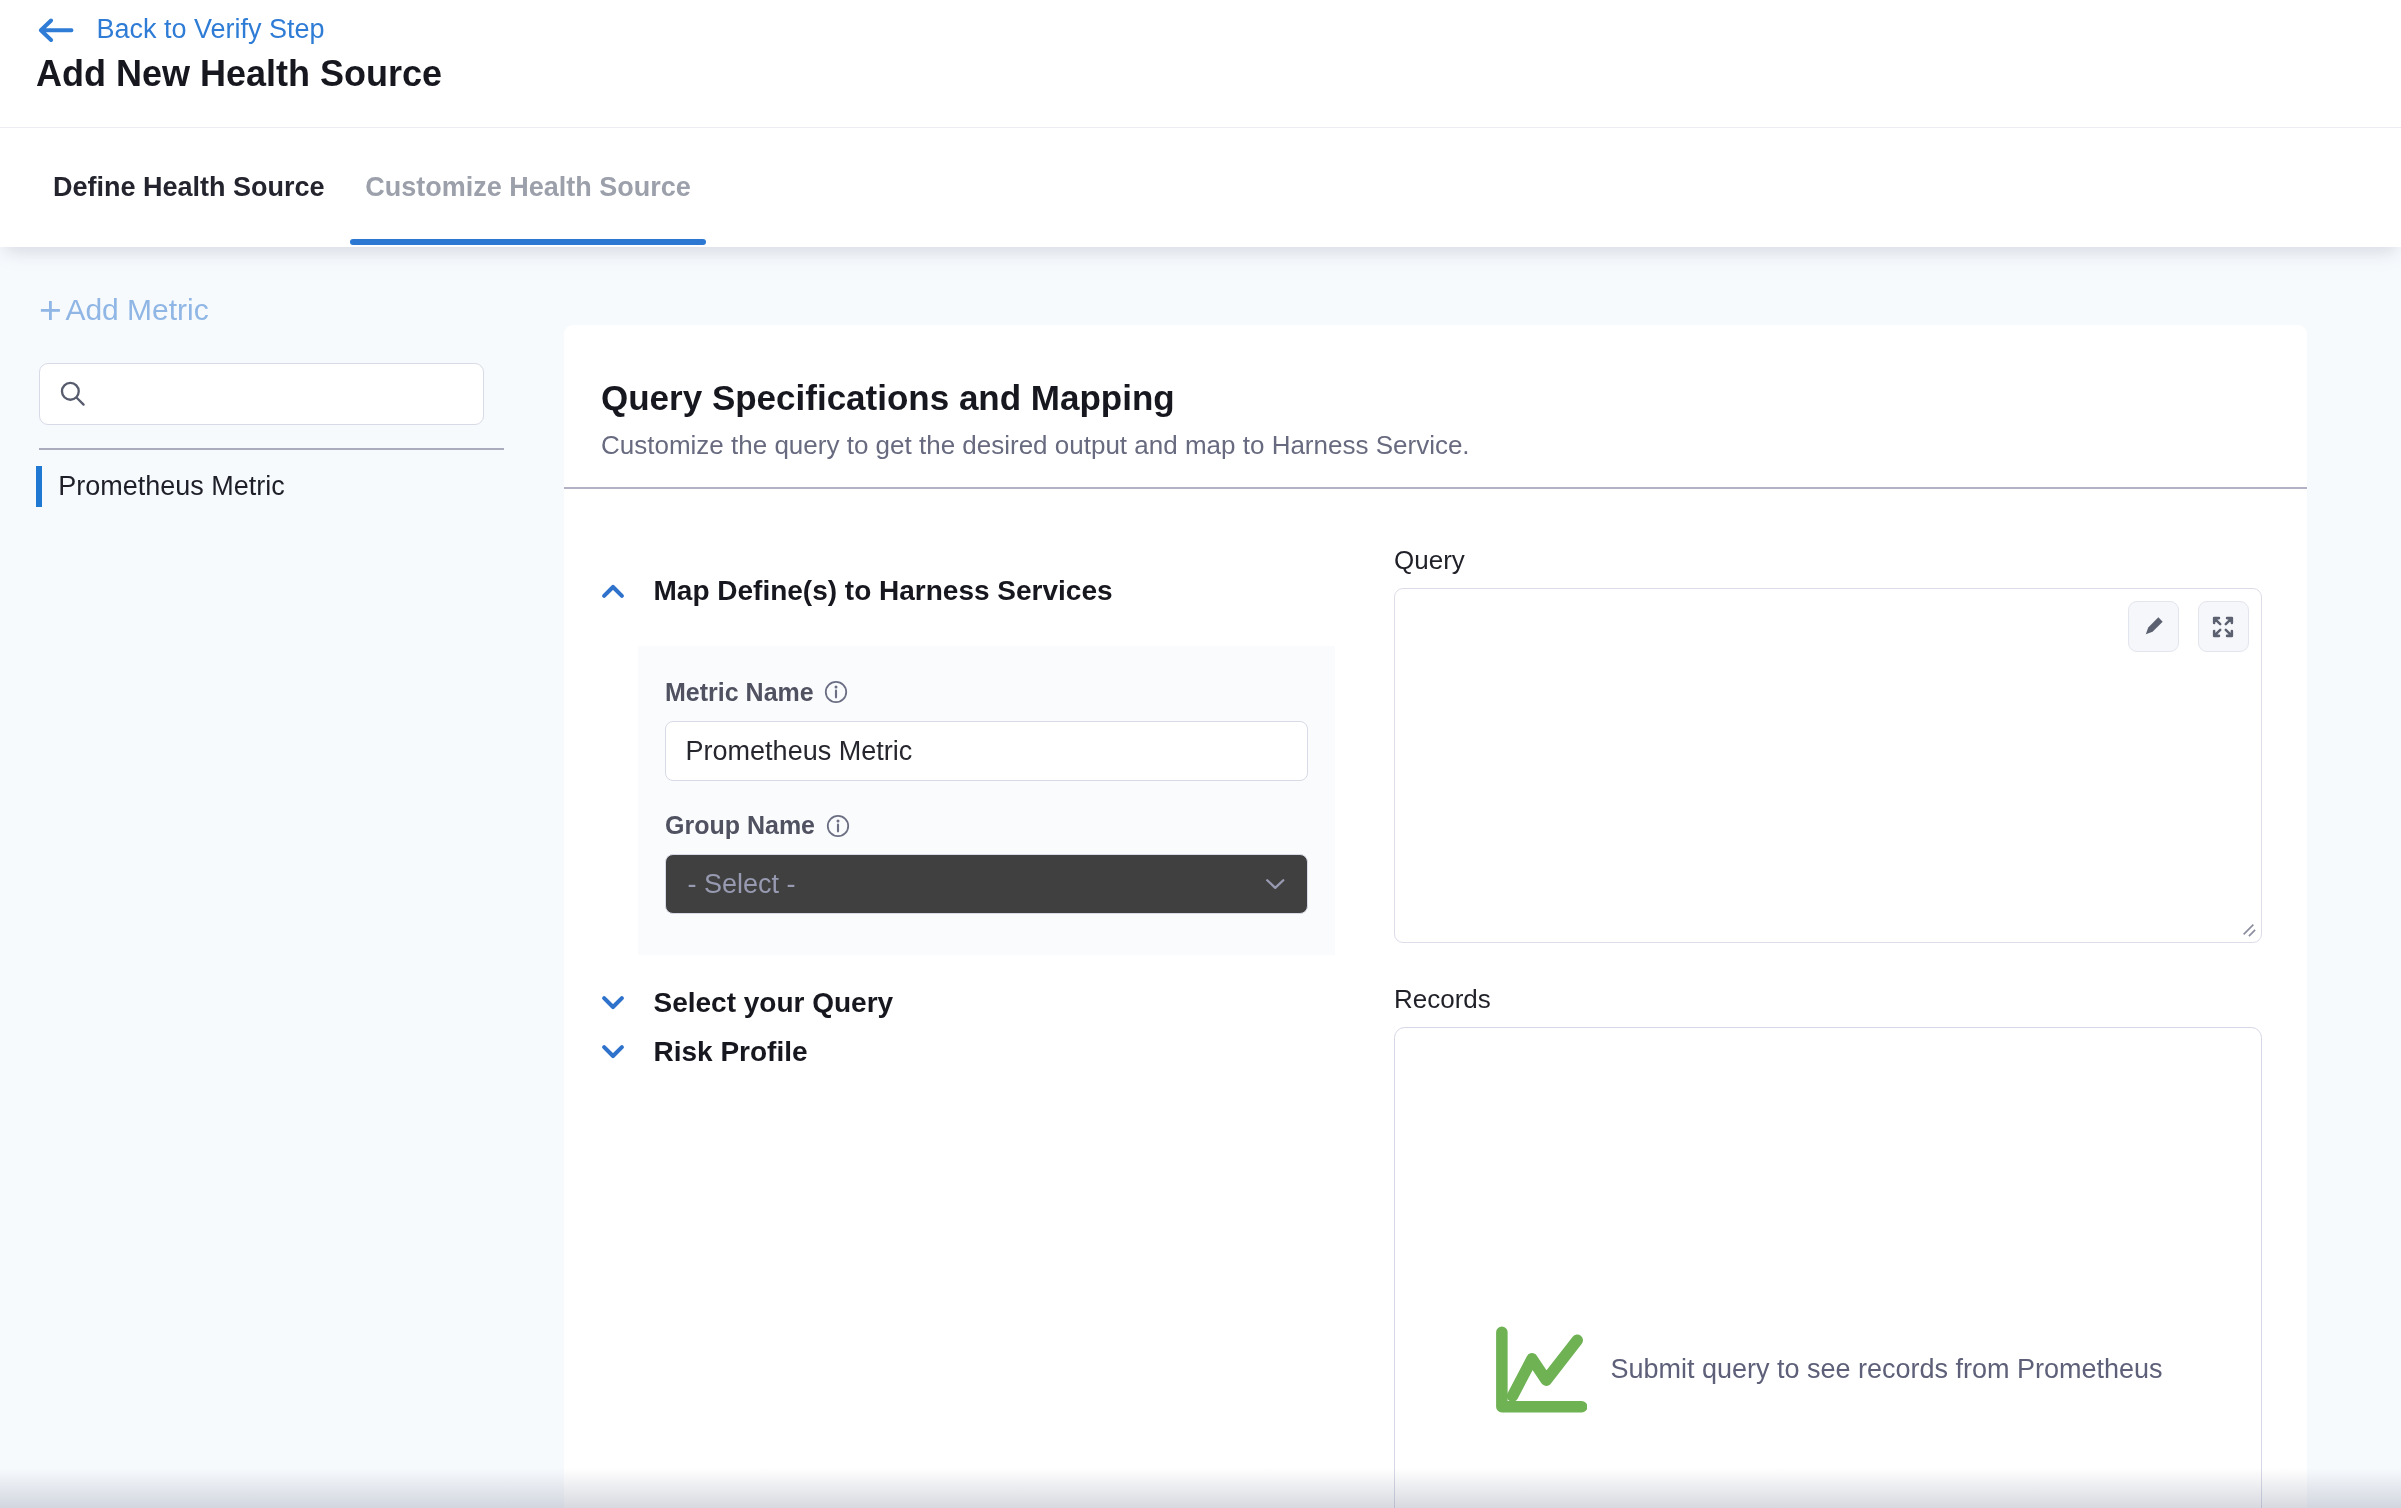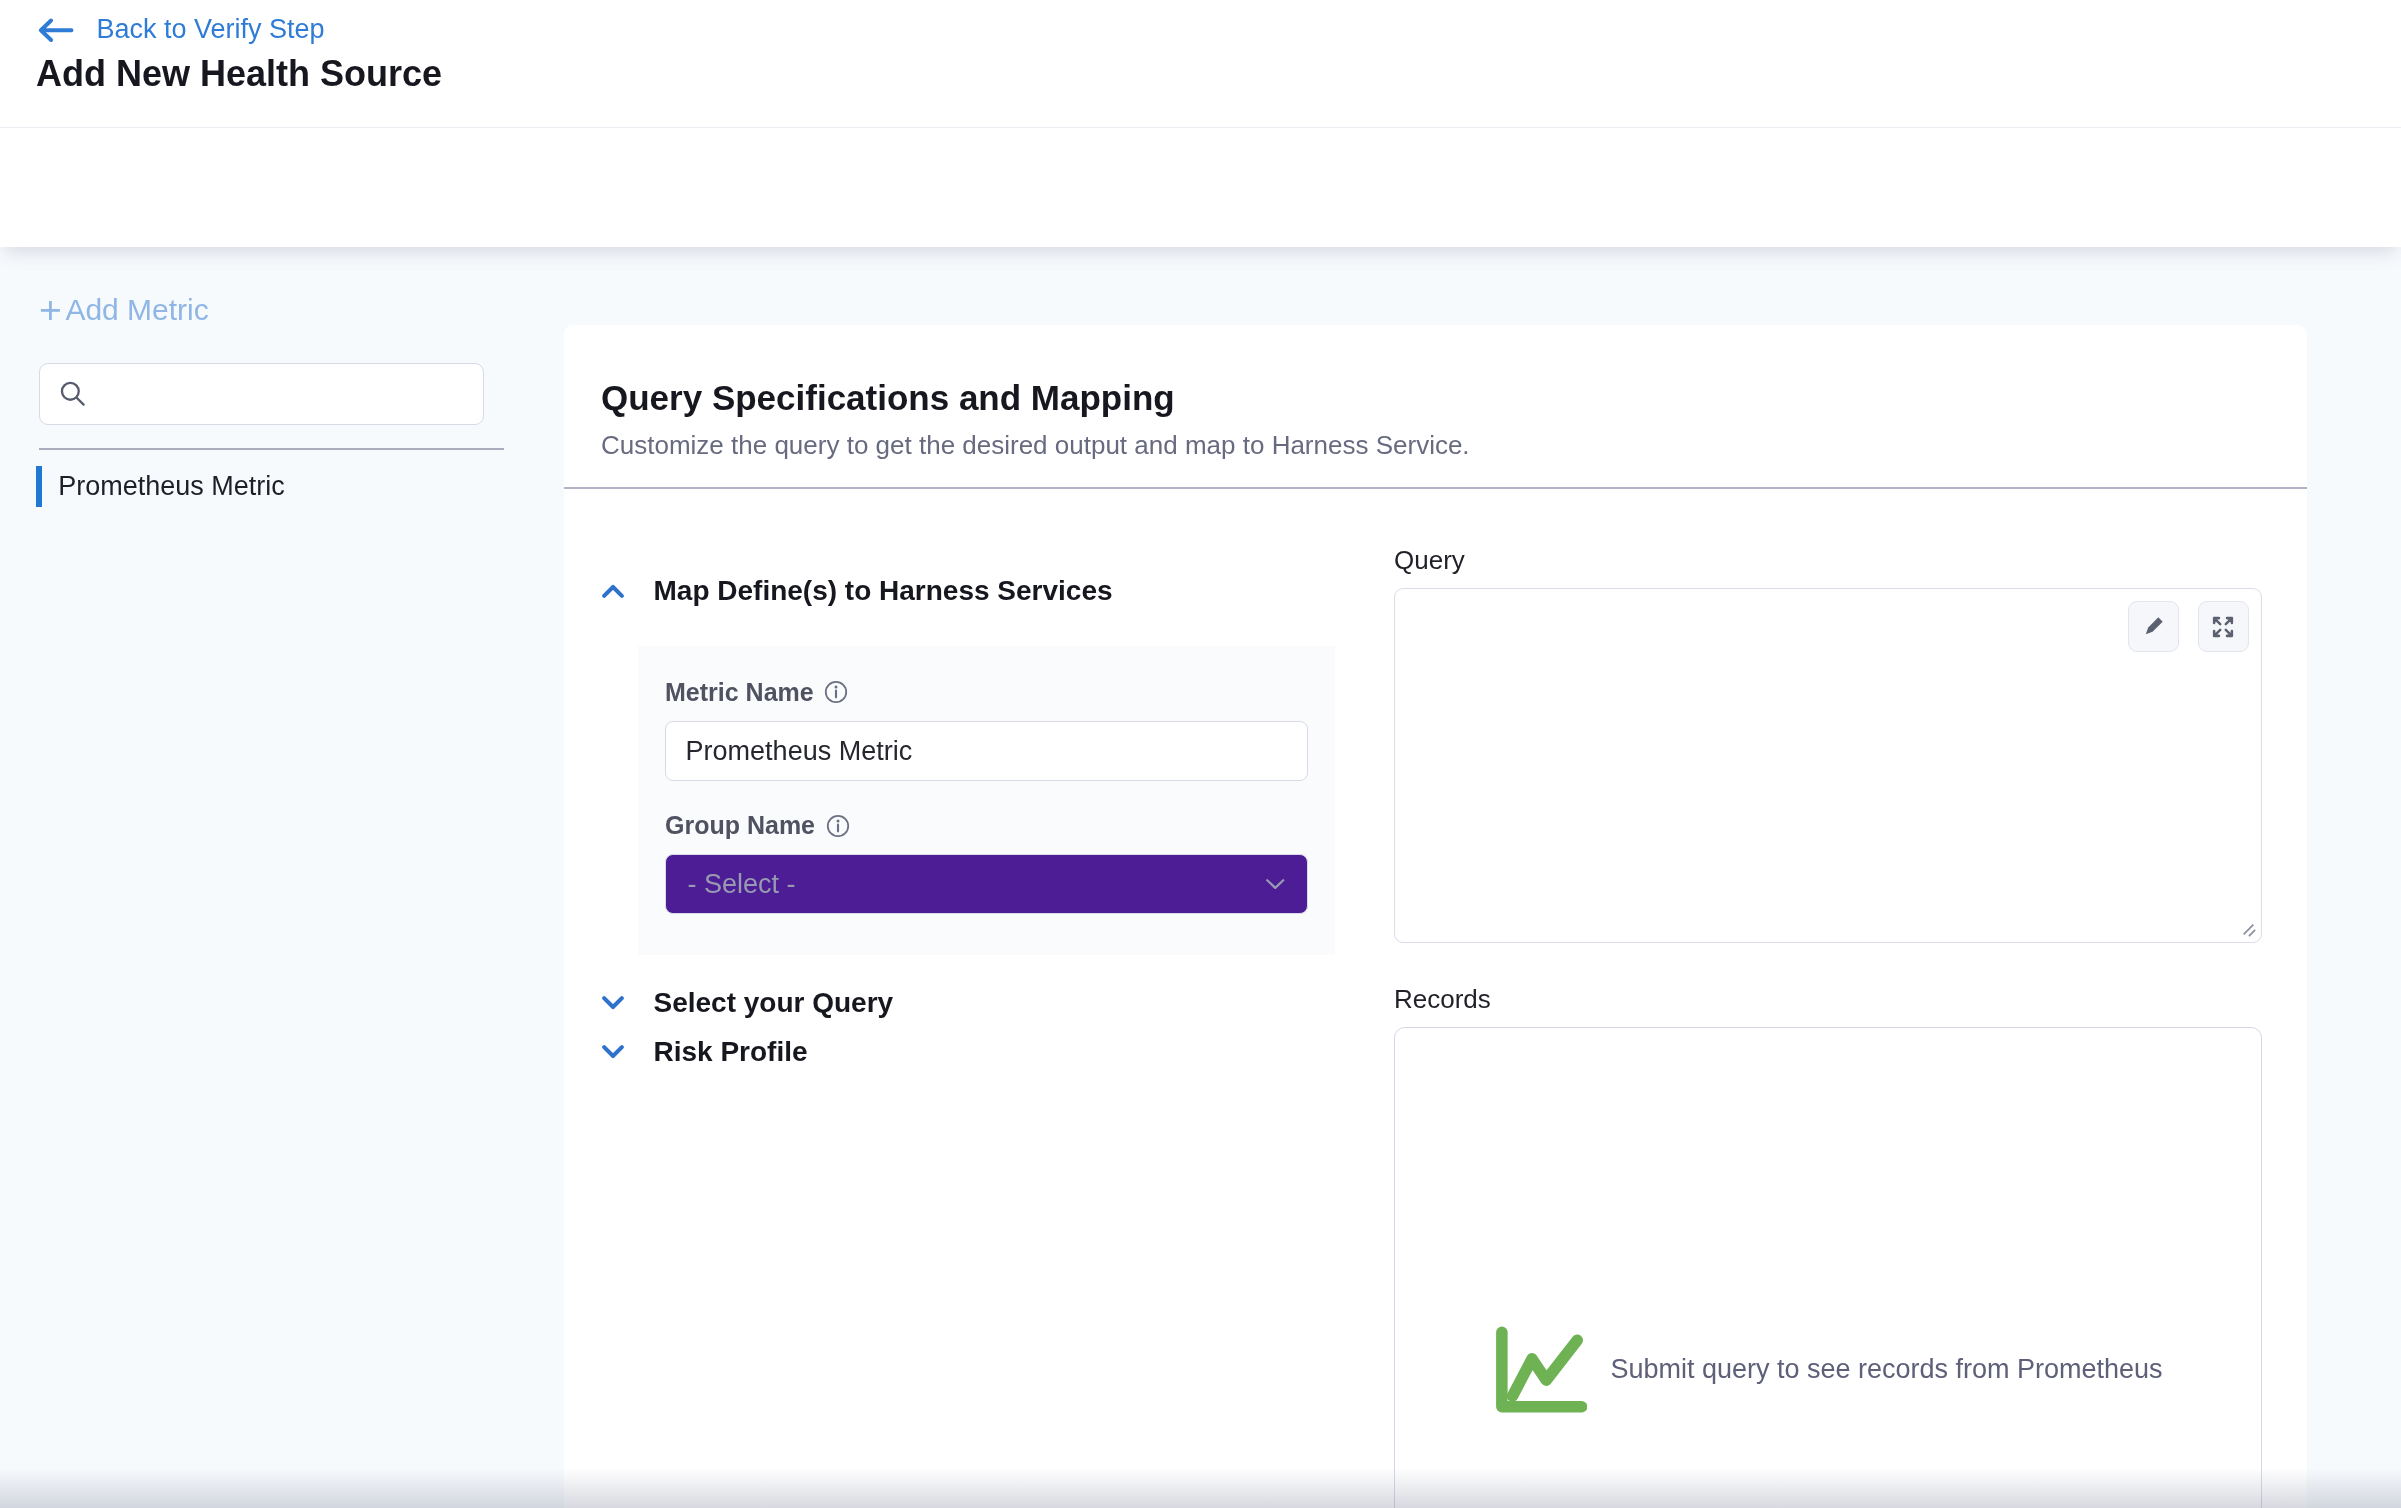--- a/index.html
+++ b/index.html
@@ -76,21 +76,21 @@
   .f-label-row { display:flex; align-items:center; gap:10.7px; }
   .f-label { font-size:25px; font-weight:600; color:#505262; }
   .text-input {
     margin-top:14.3px; display:block; width:100%; box-sizing:border-box; height:60px;
     border:1.8px solid #d8dae6; border-radius:8px; background:#fff;
     font-size:27px; color:#25262e; padding:0 19.6px; font-family:inherit; outline:none;
   }
   .group-row { margin-top:30px; }
   .select-input {
     margin-top:14.3px; height:60px; box-sizing:border-box; border:1.8px solid #d8dae6; border-radius:8px;
-    background:#4c1d95; display:flex; align-items:center; justify-content:space-between;
+    background:#404040; display:flex; align-items:center; justify-content:space-between;
     padding:0 21.4px; cursor:pointer;
   }
   .sel-text { font-size:27px; color:#979ab1; }
   .sec-build { margin-top:32px; }
   .sec-risk { margin-top:17px; }
 
   
   .col-right { width:868px; flex:none; box-sizing:border-box; padding-top:57px; }
   .field-label { font-size:26px; color:#1f2028; margin-bottom:13.4px; line-height:28.5px; }
   .query-box {
@@ -123,20 +123,24 @@
   <div class="back-row">
     <span style="display:flex;">
       <svg width="39" height="28.5" viewBox="0 0 44 32" fill="none">
         <path d="M40 16 H6 M17 5 L5.5 16 L17 27" stroke="#2e7cd6" stroke-width="4.5" stroke-linecap="round" stroke-linejoin="round"></path>
       </svg>
     </span>
     <span class="back-label">Back to Verify Step</span>
   </div>
   <div class="page-title">Add New Health Source</div>
   <div class="header-rule"></div>
+  <div class="tabs">
+    <div class="tab tab-define">Define Health Source</div>
+    <div class="tab tab-customize">Customize Health Source</div>
+  </div>
 </div>
 
 <div class="content">
 
   <div class="sidebar">
     <div class="add-metric">
       <span class="plus">+</span>
       <span class="label">Add Metric</span>
     </div>
     <div class="search-box">

